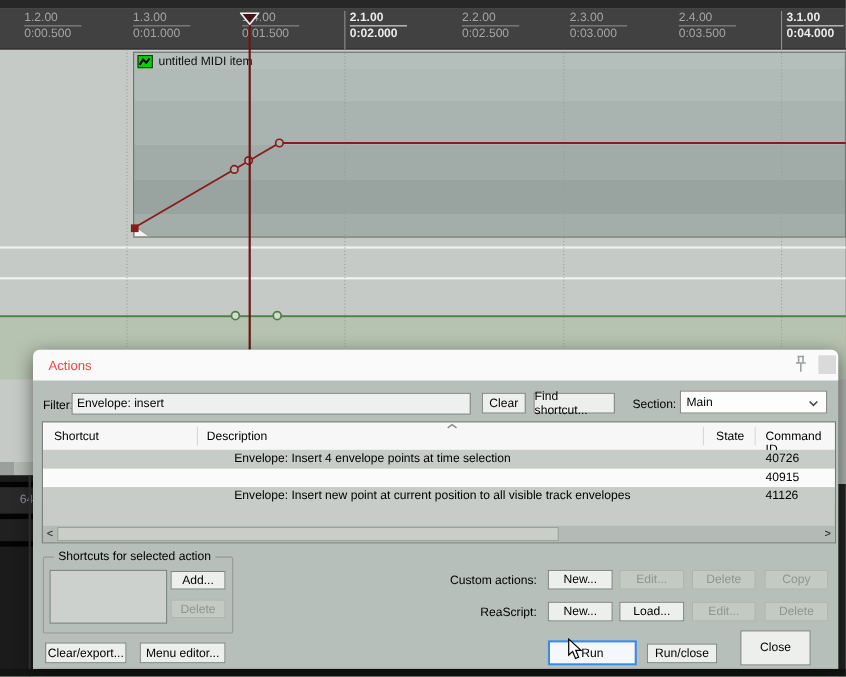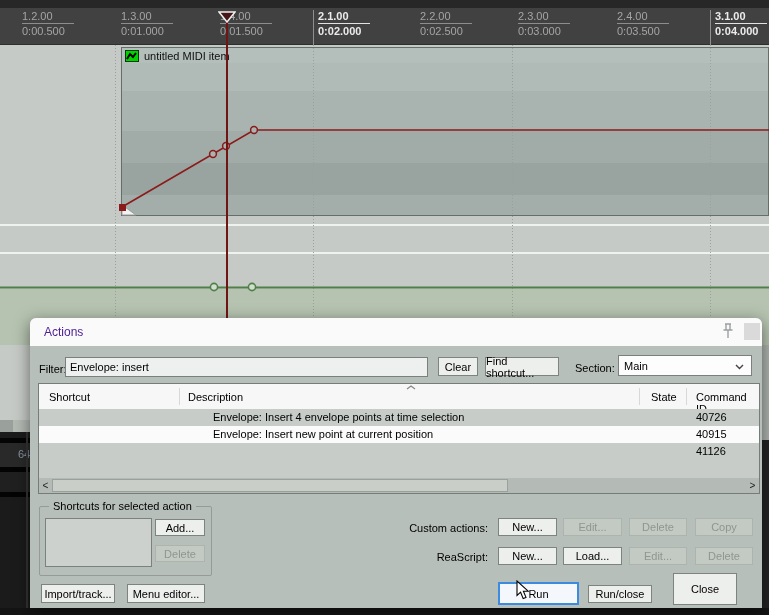--- a/index.html
+++ b/index.html
@@ -40,21 +40,21 @@
   .left-dark .b5 { position:absolute; left:0; top:60px; width:30px; height:5px;  background:#040404; }
   .left-dark .edge { position:absolute; right:2px; top:0; width:2px; height:183px; background:#343434; }
   .right-gray { position:absolute; left:762px; top:345px; width:7px; height:95px; background:#adb3ae; }
   .right-dark { position:absolute; left:762px; top:440px; width:7px; height:175px; background:#232323; }
   .bottom-dark { position:absolute; left:0; top:608px; width:769px; height:7px; background:#141414; }
   
   .dialog { position:absolute; left:30px; top:318px; width:732px; height:290px;
     background:#b7bfba; border-radius:6px 6px 0 0; box-shadow:0 4px 16px rgba(0,0,0,.5);
     font-size:11px; color:#000; }
   .dlg-title { position:absolute; left:0; top:0; width:732px; height:28px; background:#fafafa; border-radius:6px 6px 0 0; }
-  .dlg-title-text { position:absolute; left:14px; top:7px; font-size:12px; color:#4c1d95; }
+  .dlg-title-text { position:absolute; left:14px; top:7px; font-size:12px; color:#ef4444; }
   .pin { position:absolute; left:690px; top:4px; }
   .title-sq { position:absolute; left:714px; top:5px; width:16px; height:17px; background:#dadada; }
   .lbl { position:absolute; color:#000; }
   .field { position:absolute; background:#edf0ee; border:1px solid #7a807b; font-size:11px; font-family:"Liberation Sans",sans-serif; padding:0 4px; color:#000; }
   .btn { position:absolute; display:flex; align-items:center; justify-content:center;
     background:#edefec; border:1px solid #7d837f; color:#000; font-size:11px; cursor:default; }
   .btn.dis { background:#c3cac4; border-color:#adb4ae; color:#8e968f; }
   .btn.run { border:2px solid #3c8be0; background:#f4f8fc; }
   .combo { position:absolute; background:#fdfdfd; border:1px solid #7a807b; display:flex; align-items:center; padding-left:5px; }
   .combo svg { position:absolute; right:7px; top:8px; }
@@ -203,24 +203,24 @@
         <div class="col-sep" style="left:647px"></div>
         <svg class="sort-ind" width="10" height="5" viewBox="0 0 10 5">
             <polyline points="1,4 5,1 9,4" fill="none" stroke="#888" stroke-width="1.2"></polyline>
           </svg>
       </div>
       <div class="tbl-row odd" style="top:25px">
         <span class="desc">Envelope: Insert 4 envelope points at time selection</span>
         <span class="cmd">40726</span>
       </div>
       <div class="tbl-row sel" style="top:42px">
-        <span class="desc">Envelope: Insert new point at current position</span>
         <span class="cmd">40915</span>
       </div>
       <div class="tbl-row odd" style="top:59px">
+        <span class="desc">Envelope: Insert new point at current position to all visible track envelopes</span>
         <span class="cmd">41126</span>
       </div>
       <div class="hscroll">
         <div class="hs-arrow" style="left:0">&lt;</div>
         <div class="hs-thumb"></div>
         <div class="hs-arrow" style="right:0">&gt;</div>
       </div>
     </div>
 
     <div class="grp">
@@ -235,21 +235,21 @@
     <div class="btn dis" style="left:533px; top:200px; width:59px; height:18px">Edit...</div>
     <div class="btn dis" style="left:599px; top:200px; width:58px; height:18px">Delete</div>
     <div class="btn dis" style="left:665px; top:200px; width:58px; height:18px">Copy</div>
 
     <span class="lbl" style="left:372px; top:233px; width:86px; text-align:right">ReaScript:</span>
     <div class="btn" style="left:468px; top:229px; width:59px; height:18px">New...</div>
     <div class="btn" style="left:533px; top:229px; width:59px; height:18px">Load...</div>
     <div class="btn dis" style="left:599px; top:229px; width:58px; height:18px">Edit...</div>
     <div class="btn dis" style="left:665px; top:229px; width:58px; height:18px">Delete</div>
 
-    <div class="btn" style="left:11px; top:266px; width:74px; height:19px">Import/track...</div>
+    <div class="btn" style="left:11px; top:266px; width:74px; height:19px">Clear/export...</div>
     <div class="btn" style="left:97px; top:266px; width:78px; height:19px">Menu editor...</div>
     <div class="btn run" style="left:468px; top:264px; width:81px; height:23px">Run</div>
     <div class="btn" style="left:558px; top:267px; width:64px; height:18px">Run/close</div>
     <div class="btn" style="left:643px; top:255px; width:64px; height:32px">Close</div>
   </div>
 
   <svg class="cursor" width="14" height="21" viewBox="0 0 14 21">
     <path d="M1,1 L1,15.5 L4.6,12.2 L7.2,18.6 L10,17.4 L7.4,11.2 L12.2,11.2 Z" fill="#fff" stroke="#000" stroke-width="1.1"></path>
   </svg>
 

